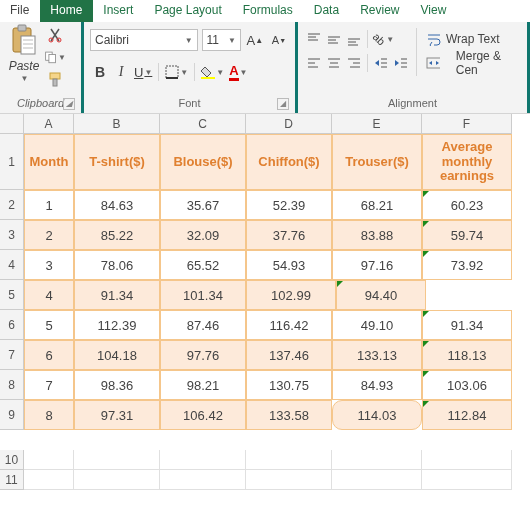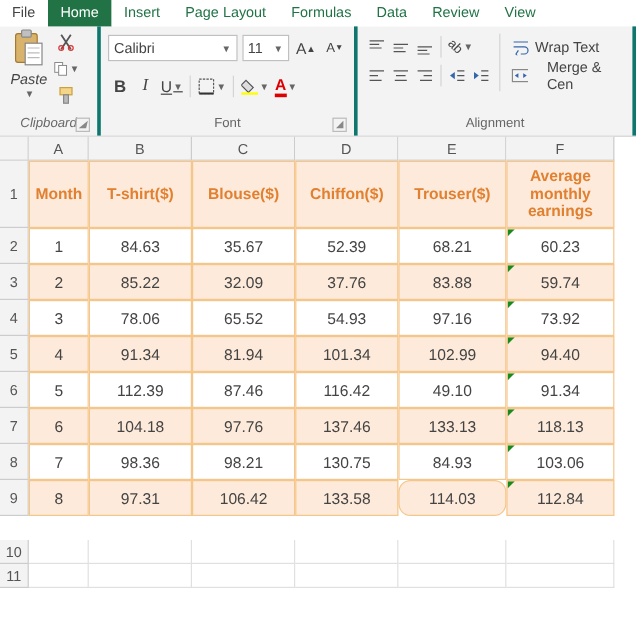--- a/index.html
+++ b/index.html
@@ -285,21 +285,20 @@
         <div class="cell d-white cB" style="height: 100%;">78.06</div>
         <div class="cell d-white cC" style="height: 100%;">65.52</div>
         <div class="cell d-white cD" style="height: 100%;">54.93</div>
         <div class="cell d-white cE" style="height: 100%;">97.16</div>
         <div class="cell d-white cF greentip" style="height: 100%;">73.92</div>
       </div>
       <div class="data-row" style="height: 30px;">
         <div class="row-hdr" style="height: 30px;">5</div>
         <div class="cell d-tan cA" style="height: 100%;">4</div>
         <div class="cell d-tan cB" style="height: 100%;">91.34</div>
-        <div class="cell d-tan cC" style="height: 100%;">81.94</div>
         <div class="cell d-tan cD" style="height: 100%;">101.34</div>
         <div class="cell d-tan cE" style="height: 100%;">102.99</div>
         <div class="cell d-tan cF greentip" style="height: 100%;">94.40</div>
       </div>
       <div class="data-row" style="height: 30px;">
         <div class="row-hdr" style="height: 30px;">6</div>
         <div class="cell d-white cA" style="height: 100%;">5</div>
         <div class="cell d-white cB" style="height: 100%;">112.39</div>
         <div class="cell d-white cC" style="height: 100%;">87.46</div>
         <div class="cell d-white cD" style="height: 100%;">116.42</div>

